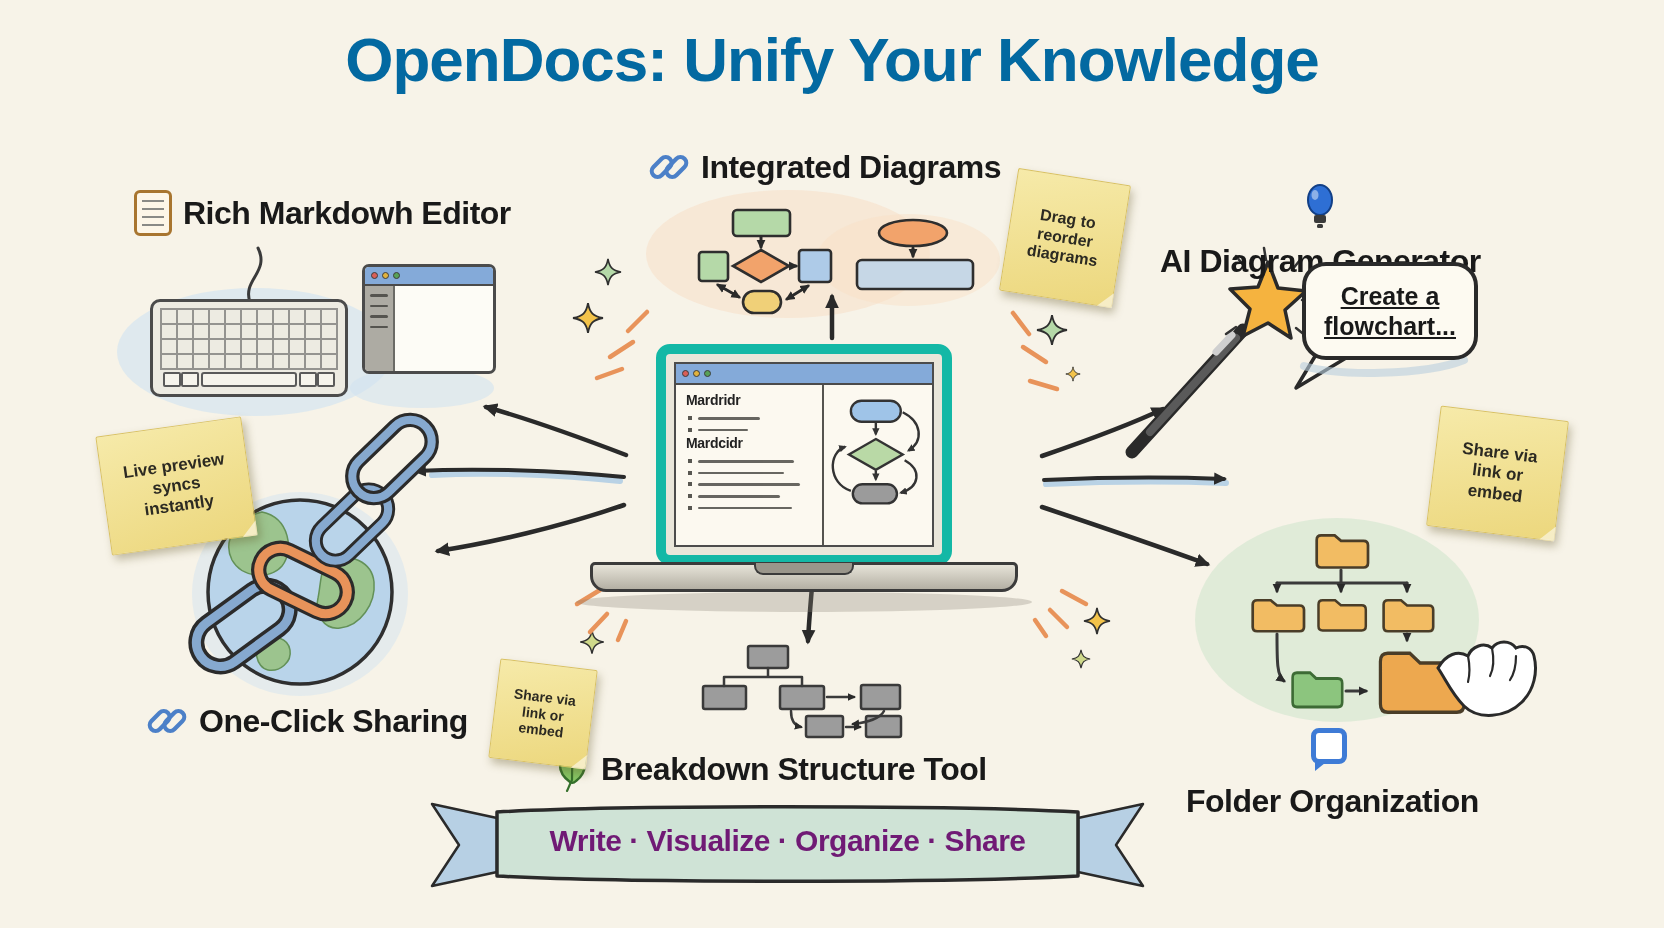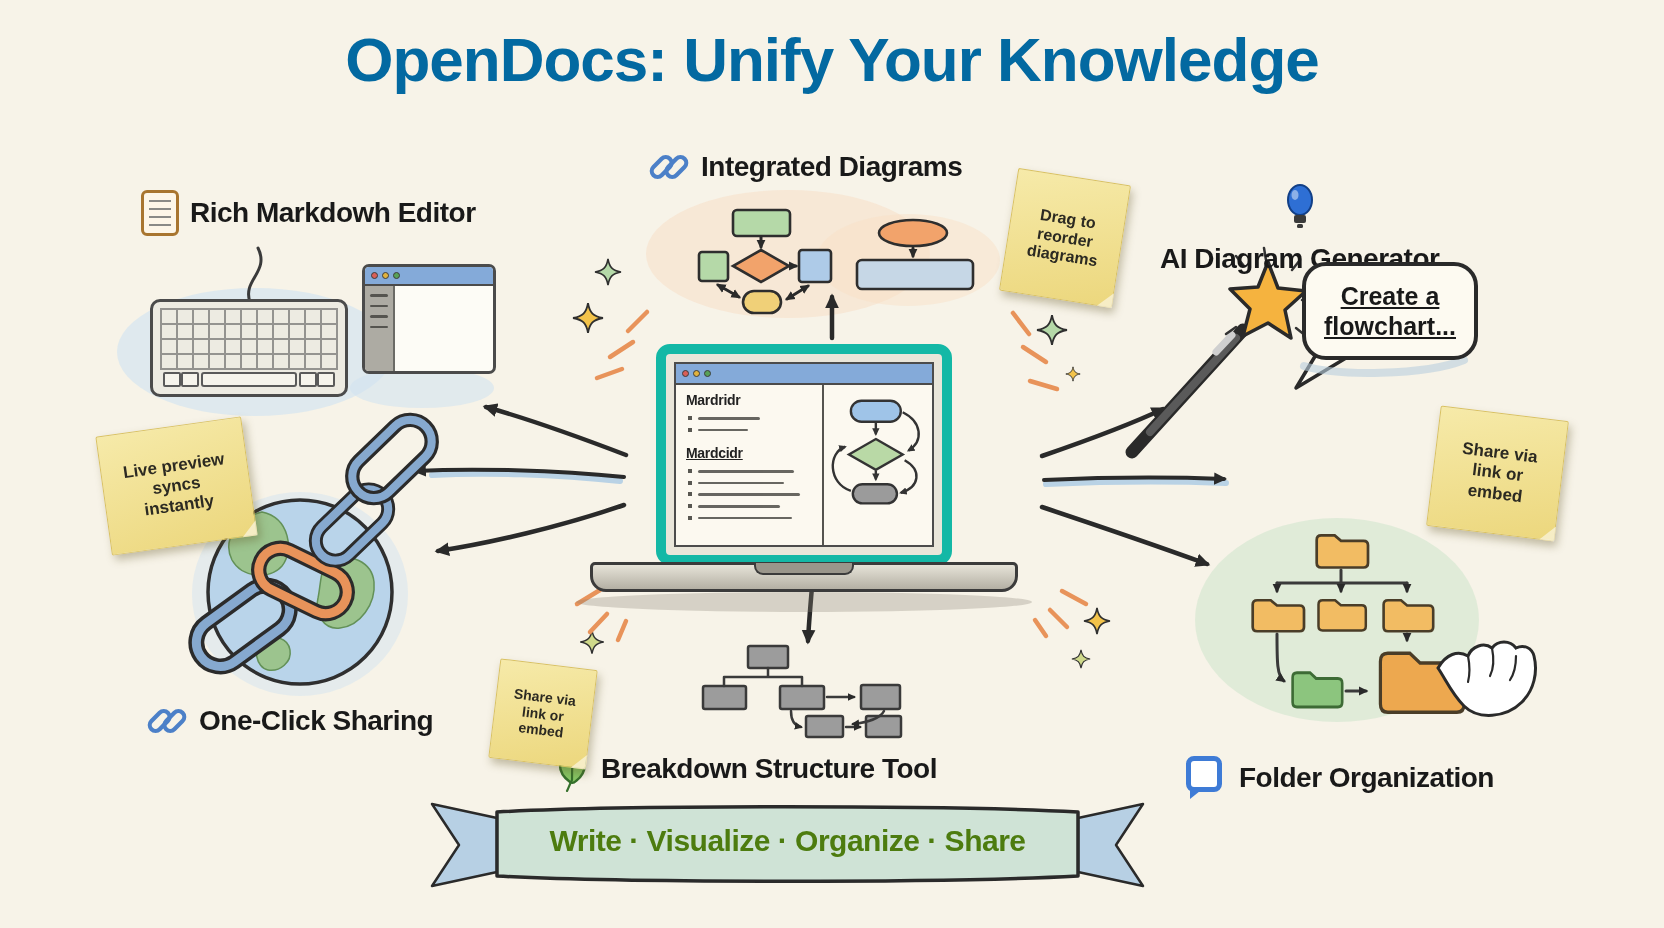--- a/index.html
+++ b/index.html
@@ -11,21 +11,21 @@
   .abs{position:absolute;}
   svg{display:block;}
   .illo{position:absolute;left:0;top:0;width:1664px;height:928px;z-index:0;}
 
   .poster-title{
     left:0;right:0;top:24px;text-align:center;
     font-size:62px;font-weight:700;letter-spacing:-1px;color:#0369a1;z-index:2;
   }
   .label{
     display:flex;align-items:center;gap:11px;
-    font-size:28px;font-weight:700;letter-spacing:-0.5px;
+    font-size:32px;font-weight:700;letter-spacing:-0.5px;
     white-space:nowrap;z-index:2;color:#191919;
   }
   .sticky{
     z-index:3;display:flex;align-items:center;justify-content:center;text-align:center;
     background:linear-gradient(165deg,#f6eaa9,#ecd77d);
     border:1px solid #d9c160;border-radius:2px;
     box-shadow:3px 5px 9px rgba(95,82,35,.35);
     font-weight:700;color:#2c2a22;white-space:pre-line;line-height:1.18;
   }
   .sticky::after{
@@ -79,21 +79,21 @@
   .md-h{font-size:14px;font-weight:700;color:#222;letter-spacing:-0.3px;}
   .mline{height:2.6px;background:#4e4d48;border-radius:2px;margin:9px 0 0 12px;position:relative;opacity:.85;}
   .mline::before{content:"";position:absolute;left:-10px;top:-1px;width:4px;height:4px;background:#3c3b36;}
   .laptop-base{left:590px;top:562px;width:428px;height:30px;
     background:linear-gradient(#e6e3d8,#b4b0a4);border:3.5px solid #3b3b3b;
     border-radius:5px 5px 16px 16px;z-index:2;box-sizing:border-box;}
   .laptop-notch{position:absolute;left:50%;top:-2px;transform:translateX(-50%);
     width:96px;height:10px;background:#9a968b;border:2.5px solid #3b3b3b;border-top:none;
     border-radius:0 0 9px 9px;}
   .banner-text{left:497px;top:824px;width:581px;text-align:center;z-index:3;
-    font-size:30px;font-weight:700;letter-spacing:-0.5px;color:#4d7c0f;white-space:nowrap;}
+    font-size:30px;font-weight:700;letter-spacing:-0.5px;color:#701a75;white-space:nowrap;}
 </style>
 </head>
 <body>
 
 <div class="canvas">
 
   <svg class="illo" viewBox="0 0 1664 928">
     <defs>
       <marker id="ah" viewBox="0 0 8 8" markerWidth="3.4" markerHeight="3.4" refX="5.8" refY="4" orient="auto-start-reverse" markerUnits="strokeWidth">
         <path d="M0,0.4 L7.6,4 L0,7.6 Z" fill="#2a2a2a"></path>
@@ -256,21 +256,21 @@
 
     <g>
       <polygon points="497,818 432,804 459,845 432,886 497,872" fill="#b7d0e4" stroke="#2a2a2a" stroke-width="2.5" stroke-linejoin="round"></polygon>
       <polygon points="1078,818 1143,804 1116,845 1143,886 1078,872" fill="#b7d0e4" stroke="#2a2a2a" stroke-width="2.5" stroke-linejoin="round"></polygon>
       <path d="M497,812 C 620,805 950,805 1078,812 L1078,876 C 950,883 620,883 497,876 Z" fill="#cfe3d6" stroke="#2a2a2a" stroke-width="3.5" stroke-linejoin="round"></path>
     </g>
   </svg>
 
   <div class="abs poster-title">OpenDocs: Unify Your Knowledge</div>
 
-  <div class="abs label" style="left:141px;top:190px;text-align:center;">
+  <div class="abs label" style="left:134px;top:190px;text-align:center;">
     <span class="doc-icon">
         <i></i>
       </span>
     <span>Rich Markdowh Editor</span>
   </div>
 
   <div class="abs keyboard">
     <div class="keys"></div>
     <div class="spacebar"></div>
     <div class="keysm" style="left:10px;"></div>
@@ -330,21 +330,21 @@
     <div class="laptop-win">
       <div class="titlebar">
         <span class="dot r"></span>
         <span class="dot y"></span>
         <span class="dot g"></span>
       </div>
       <div class="pane-l">
         <div class="md-h">Mardridr</div>
         <div class="mline" style="width:62px;"></div>
         <div class="mline" style="width:50px;"></div>
-        <div class="md-h" style="margin-top:14px;text-decoration:underline;">Mardcidr</div>
+        <div class="md-h" style="margin-top:4px;">Mardcidr</div>
         <div class="mline" style="width:96px;"></div>
         <div class="mline" style="width:86px;"></div>
         <div class="mline" style="width:102px;"></div>
         <div class="mline" style="width:82px;"></div>
         <div class="mline" style="width:94px;"></div>
       </div>
       <div class="pane-r">
         <svg width="100%" height="100%" viewBox="0 0 112 150" preserveAspectRatio="xMidYMid meet">
           <defs>
             <marker id="ah2" viewBox="0 0 8 8" markerWidth="3.4" markerHeight="3.4" refX="5.8" refY="4" orient="auto-start-reverse" markerUnits="strokeWidth">
@@ -376,21 +376,21 @@
   </div>
 
   <div class="abs label" style="left:146px;top:700px;">
     <svg width="42" height="42" viewBox="0 0 40 40">
       <rect x="2" y="14.5" width="22" height="11" rx="5.5" fill="none" stroke="#4c80c8" stroke-width="4" transform="rotate(-45 13 20)"></rect>
       <rect x="16" y="14.5" width="22" height="11" rx="5.5" fill="none" stroke="#4c80c8" stroke-width="4" transform="rotate(-45 27 20)"></rect>
     </svg>
     <span>One-Click Sharing</span>
   </div>
 
-  <div class="abs label" style="left:1186px;top:756px;">
+  <div class="abs label" style="left:1186px;top:728px;flex-direction:column;">
     <span class="sq-icon">
         <i></i>
         <u></u>
       </span>
     <span>Folder Organization</span>
   </div>
 
   <div class="abs banner-text">Write · Visualize · Organize · Share</div>
 
 </div>

